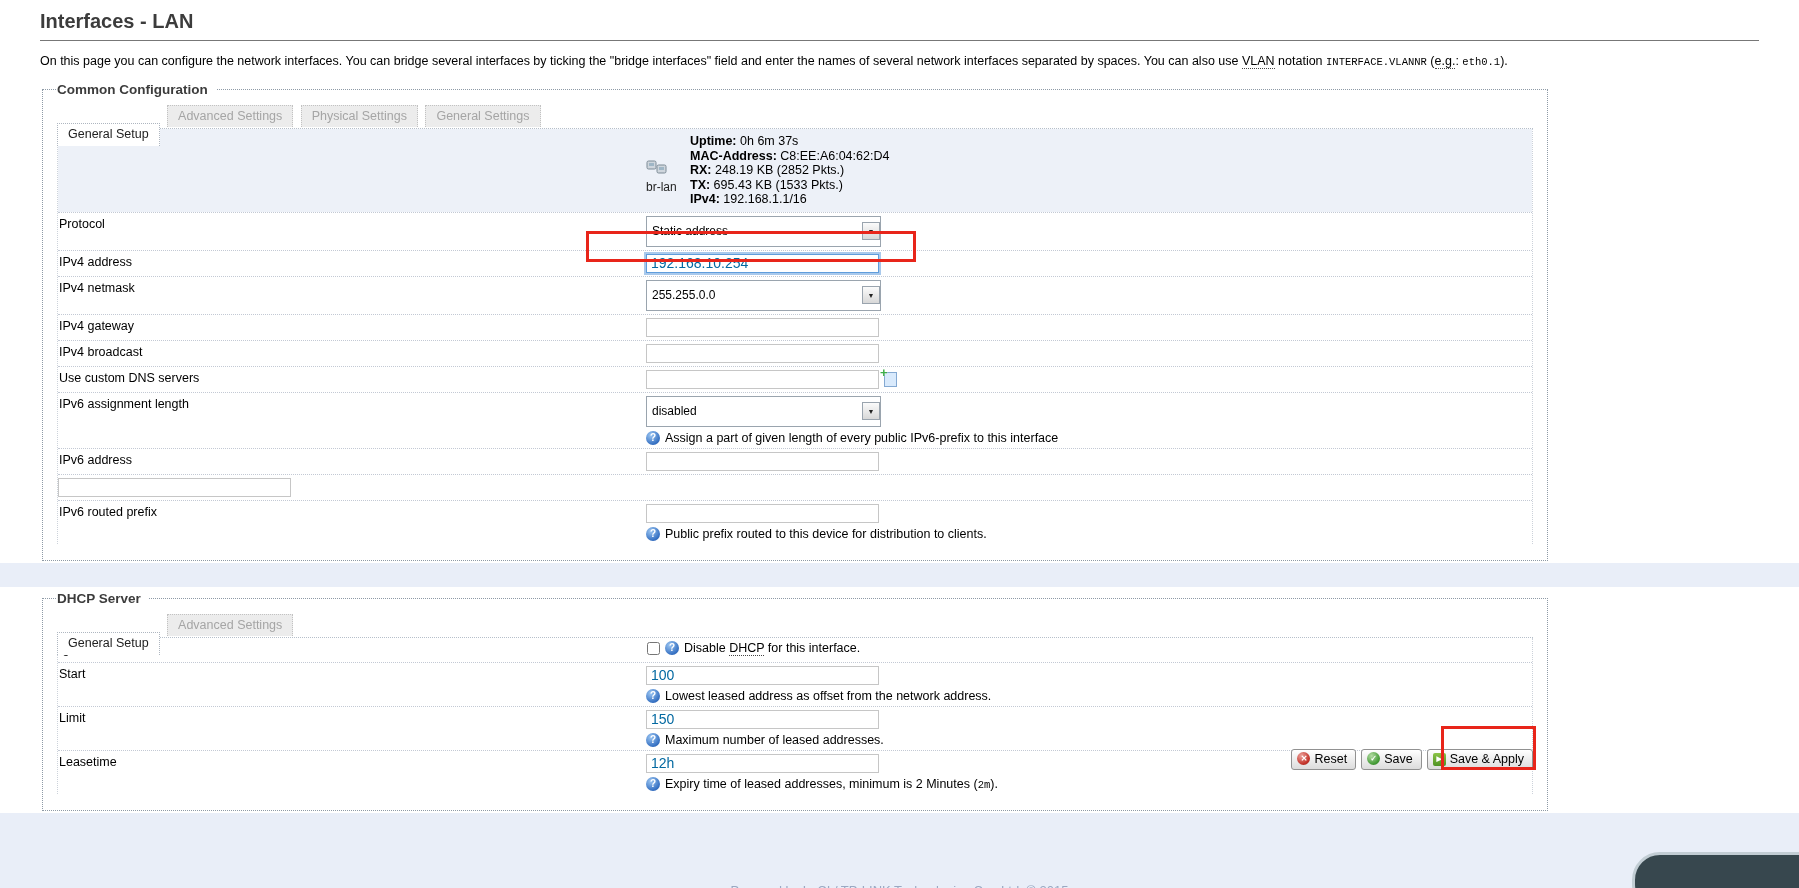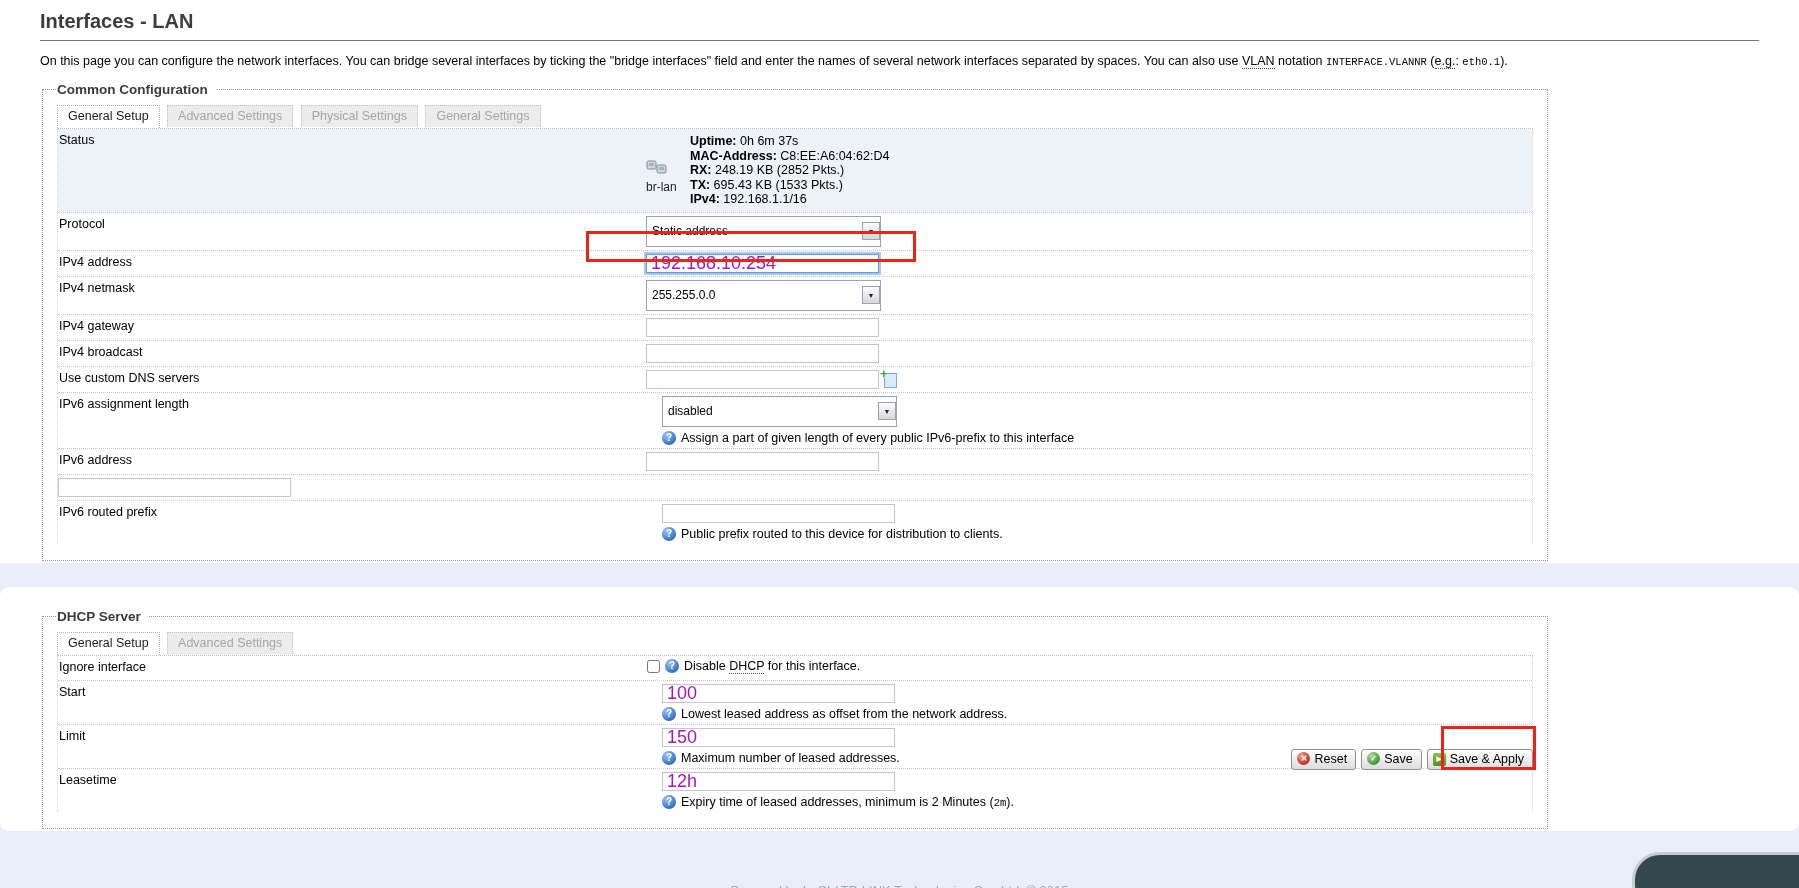--- a/index.html
+++ b/index.html
@@ -6,21 +6,21 @@
   html, body { width: 1799px; height: 888px; }
   body {
     font-family: "Liberation Sans", sans-serif;
     background: #e9eef8;
     position: relative;
     overflow: hidden;
     color: #000;
   }
   .white-block { background: #fff; }
   .block1 { padding: 8px 0 2px 0; }
-  .block2 { padding: 22px 0 2px 0; border-radius: 9px; }
+  .block2 { padding: 4px 0 2px 0; }
   .section-gap { height: 24px; background: #e9eef8; }
 
   
   h1.page-title { font-size: 20px; font-weight: bold; color: #3c3c3c; margin: 2px 40px 0 40px; }
   hr.title-rule { border: none; border-top: 1px solid #777; margin: 7px 40px 0 40px; }
   .description { font-size: 12.5px; line-height: 1.45; margin: 11px 40px 0 40px; max-width: 1500px; }
   .abbr { border-bottom: 1px dotted #444; }
   code.mono { font-family: Liberation Mono, monospace; font-size: 10.5px; }
 
   
@@ -40,48 +40,48 @@
     font-size: 12.5px;
     padding: 3px 10px 4px 10px;
     border: 1px dotted #c2c2c2;
     border-bottom: none;
     background: #ececec;
     color: #a5a5a5;
     margin-right: 3px;
     margin-bottom: 0;
     cursor: pointer;
   }
-  .tab.active { background: #fff; color: #222; border-color: #aeb6c0; position: relative; top: 0; padding-bottom: 5px; }
+  .tab.active { background: #fff; color: #222; border-color: #aeb6c0; position: relative; top: 18px; padding-bottom: 5px; }
 
   
   .rows { border-left: 1px dotted #ccd2da; border-right: 1px dotted #ccd2da; }
   .row { display: flex; align-items: flex-start; }
   .row + .row { border-top: 1px dotted #c3c9d4; }
   .row .label { width: 588px; flex: 0 0 588px; font-size: 12.5px; padding: 4px 0 3px 1px; }
   .row .field { flex: 1; padding: 3px 0 3px 0; }
   .row-status { background: #edf1f8; min-height: 81px; }
   .row-1line { min-height: 23px; }
-  .row-help { min-height: 37px; gap: 16px; }
+  .row-help { min-height: 37px; }
 
   
   .status-wrap { display: flex; align-items: center; }
   .dev-col { width: 42px; text-align: left; padding-top: 14px; }
   .dev-name { font-size: 12px; color: #222; margin-top: 1px; }
   .stats { font-size: 12.5px; line-height: 14.5px; padding: 2px 0 2px 2px; }
   .stats b { font-weight: bold; }
 
   
   .tinput {
     width: 233px; height: 19px;
     border: 1px solid #c6c6c6;
     font-family: "Liberation Sans", sans-serif;
-    font-size: 18px;
+    font-size: 14px;
     padding: 1px 4px;
     background: #fff;
-    color: #a21caf;
+    color: #0369a1;
   }
   .tinput.focused { border: 1px solid #5f9ddc; outline: 2px solid #a9c9ec; outline-offset: 0px; }
   .fselect {
     display: inline-flex; width: 235px; height: 31px;
     border: 1px solid #9aa4ae; background: #fff;
     align-items: center; cursor: pointer; vertical-align: middle;
   }
   .fselect .sel-txt { flex: 1; font-size: 12px; padding: 0 5px; overflow: hidden; white-space: nowrap; }
   .fselect .sel-btn {
     width: 18px; height: 18px; flex: 0 0 18px;

